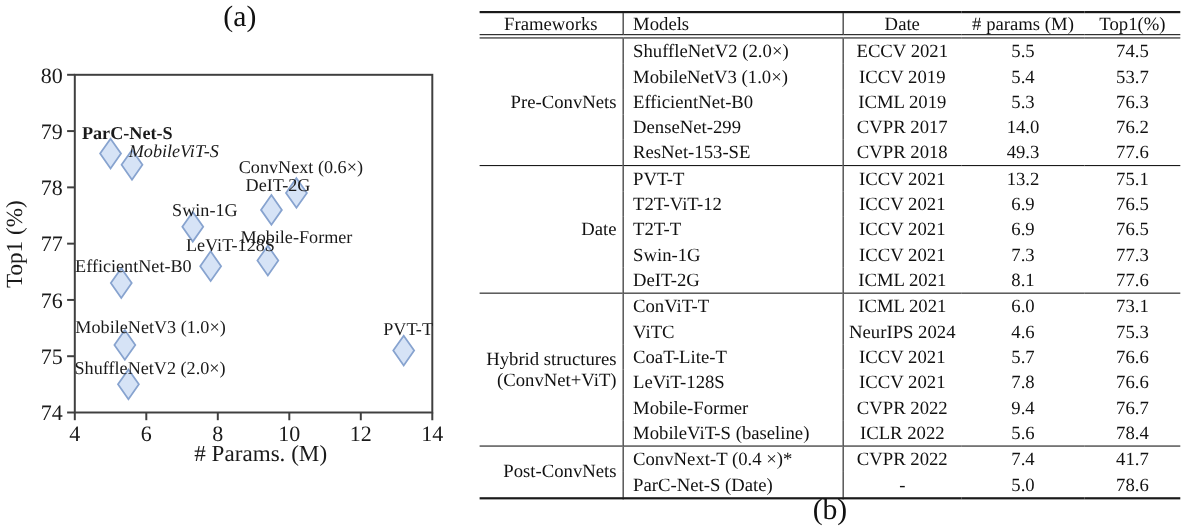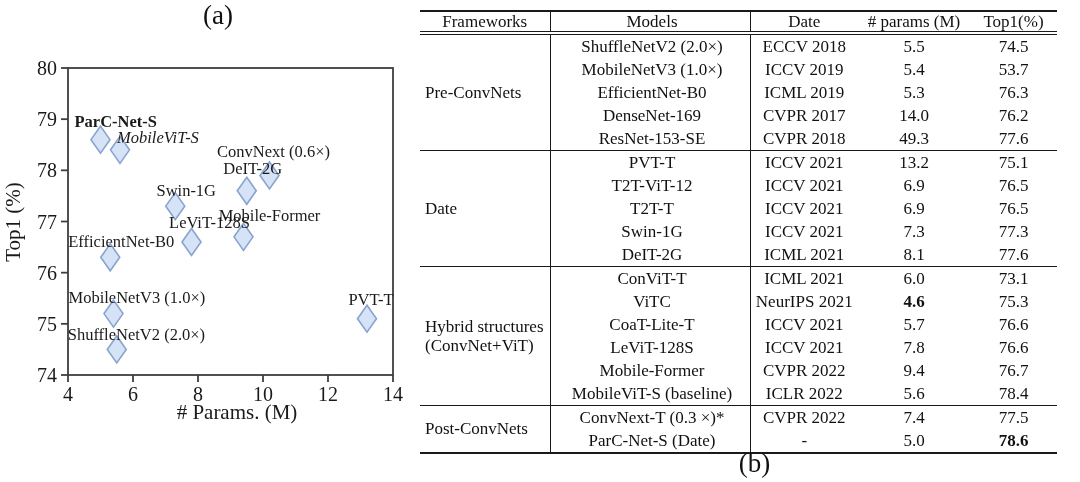--- a/index.html
+++ b/index.html
@@ -4,33 +4,33 @@
 <style>
   html,body{margin:0;padding:0;background:#fff;}
   .stage{position:relative;width:1080px;height:482px;background:#fff;
          font-family:"Liberation Serif", serif;color:#1a1a1a;overflow:hidden;}
   
   #chart-svg{position:absolute;left:0;top:0;}
   .cap{position:absolute;font-size:27px;text-align:center;color:#111;}
   .cap-a{left:0;top:444;width:436px;}
   .cap-b{left:436px;top:448px;width:637px;}
   
-  .table-wrap{position:absolute;left:420px;top:10px;width:637px;}
+  .table-wrap{position:absolute;left:436px;top:10px;width:637px;}
   table{border-collapse:collapse;width:100%;table-layout:fixed;color:#111;}
   th,td{font-size:17px;font-weight:normal;padding:0 5px;height:23px;line-height:1.05;
         overflow:hidden;white-space:nowrap;}
   th{height:19px;}
   table{border-top:2px solid #1a1a1a;border-bottom:2px solid #1a1a1a;}
   thead th{border-bottom:4px double #1a1a1a;}
   .vr{border-right:1.5px solid #1a1a1a;}
   tr.group-start td{border-top:1.5px solid #1a1a1a;}
-  td.fw{text-align:left;white-space:normal;line-height:1.12;margin-top:17px;}
-  td.model,th.h-model{text-align:center;padding-left:9px;}
+  td.fw{text-align:right;white-space:normal;line-height:1.12;margin-top:17px;}
+  td.model,th.h-model{text-align:left;padding-left:9px;}
   th.h-frameworks,td.date,th.h-date,td.num,th.h-num{text-align:center;}
-  .bold{font-weight:bold;}
+  .bold{font-weight:normal;}
   .italic{}
 </style>
 </head>
 <body>
 
 <div class="stage">
 
   <svg id="chart-svg" width="436" height="440" viewBox="0 0 436 440">
     <rect id="plot-box" x="68" y="68" width="325" height="307" fill="none" stroke="#3f3f3f" stroke-width="1.8"></rect>
     <g id="g-xticks">
@@ -110,38 +110,38 @@
             <th class="h-model vr">Models</th>
             <th class="h-date">Date</th>
             <th class="h-num"># params (M)</th>
             <th class="h-num">Top1(%)</th>
           </tr>
         </thead>
       <tbody id="tbl-body">
           <tr>
             <td class="fw vr" rowspan="5">Pre-ConvNets</td>
             <td class="model vr">ShuffleNetV2 (2.0×)</td>
-            <td class="date">ECCV 2018</td>
+            <td class="date">ECCV 2021</td>
             <td class="num">5.5</td>
             <td class="num">74.5</td>
           </tr>
           <tr>
             <td class="model vr">MobileNetV3 (1.0×)</td>
             <td class="date">ICCV 2019</td>
             <td class="num">5.4</td>
             <td class="num">53.7</td>
           </tr>
           <tr>
             <td class="model vr">EfficientNet-B0</td>
             <td class="date">ICML 2019</td>
             <td class="num">5.3</td>
             <td class="num">76.3</td>
           </tr>
           <tr>
-            <td class="model vr">DenseNet-169</td>
+            <td class="model vr">DenseNet-299</td>
             <td class="date">CVPR 2017</td>
             <td class="num">14.0</td>
             <td class="num">76.2</td>
           </tr>
           <tr>
             <td class="model vr">ResNet-153-SE</td>
             <td class="date">CVPR 2018</td>
             <td class="num">49.3</td>
             <td class="num">77.6</td>
           </tr>
@@ -178,21 +178,21 @@
           </tr>
           <tr class="group-start">
             <td class="fw vr" rowspan="6">Hybrid structures (ConvNet+ViT)</td>
             <td class="model vr">ConViT-T</td>
             <td class="date">ICML 2021</td>
             <td class="num">6.0</td>
             <td class="num">73.1</td>
           </tr>
           <tr>
             <td class="model vr">ViTC</td>
-            <td class="date">NeurIPS 2021</td>
+            <td class="date">NeurIPS 2024</td>
             <td class="num bold">4.6</td>
             <td class="num">75.3</td>
           </tr>
           <tr>
             <td class="model vr">CoaT-Lite-T</td>
             <td class="date">ICCV 2021</td>
             <td class="num">5.7</td>
             <td class="num">76.6</td>
           </tr>
           <tr>
@@ -208,24 +208,24 @@
             <td class="num">76.7</td>
           </tr>
           <tr>
             <td class="model vr">MobileViT-S (baseline)</td>
             <td class="date">ICLR 2022</td>
             <td class="num">5.6</td>
             <td class="num italic">78.4</td>
           </tr>
           <tr class="group-start">
             <td class="fw vr" rowspan="2">Post-ConvNets</td>
-            <td class="model vr">ConvNext-T (0.3 ×)*</td>
+            <td class="model vr">ConvNext-T (0.4 ×)*</td>
             <td class="date">CVPR 2022</td>
             <td class="num">7.4</td>
-            <td class="num">77.5</td>
+            <td class="num">41.7</td>
           </tr>
           <tr>
             <td class="model vr">ParC-Net-S  (Date)</td>
             <td class="date">-</td>
             <td class="num italic">5.0</td>
             <td class="num bold">78.6</td>
           </tr>
         </tbody>
     </table>
   </div>

